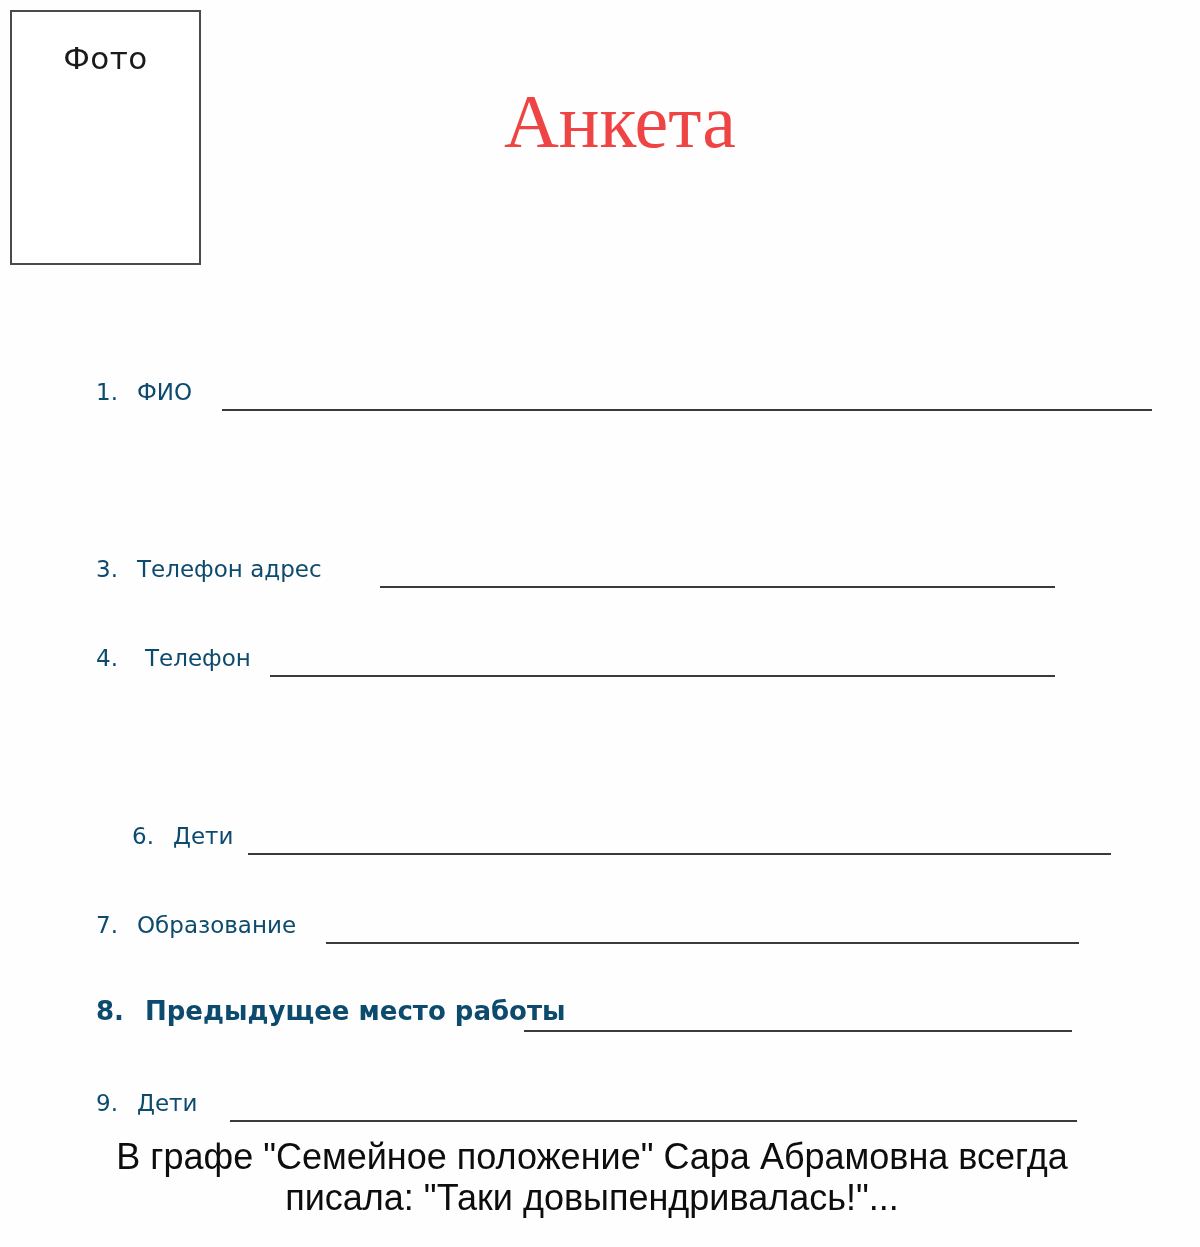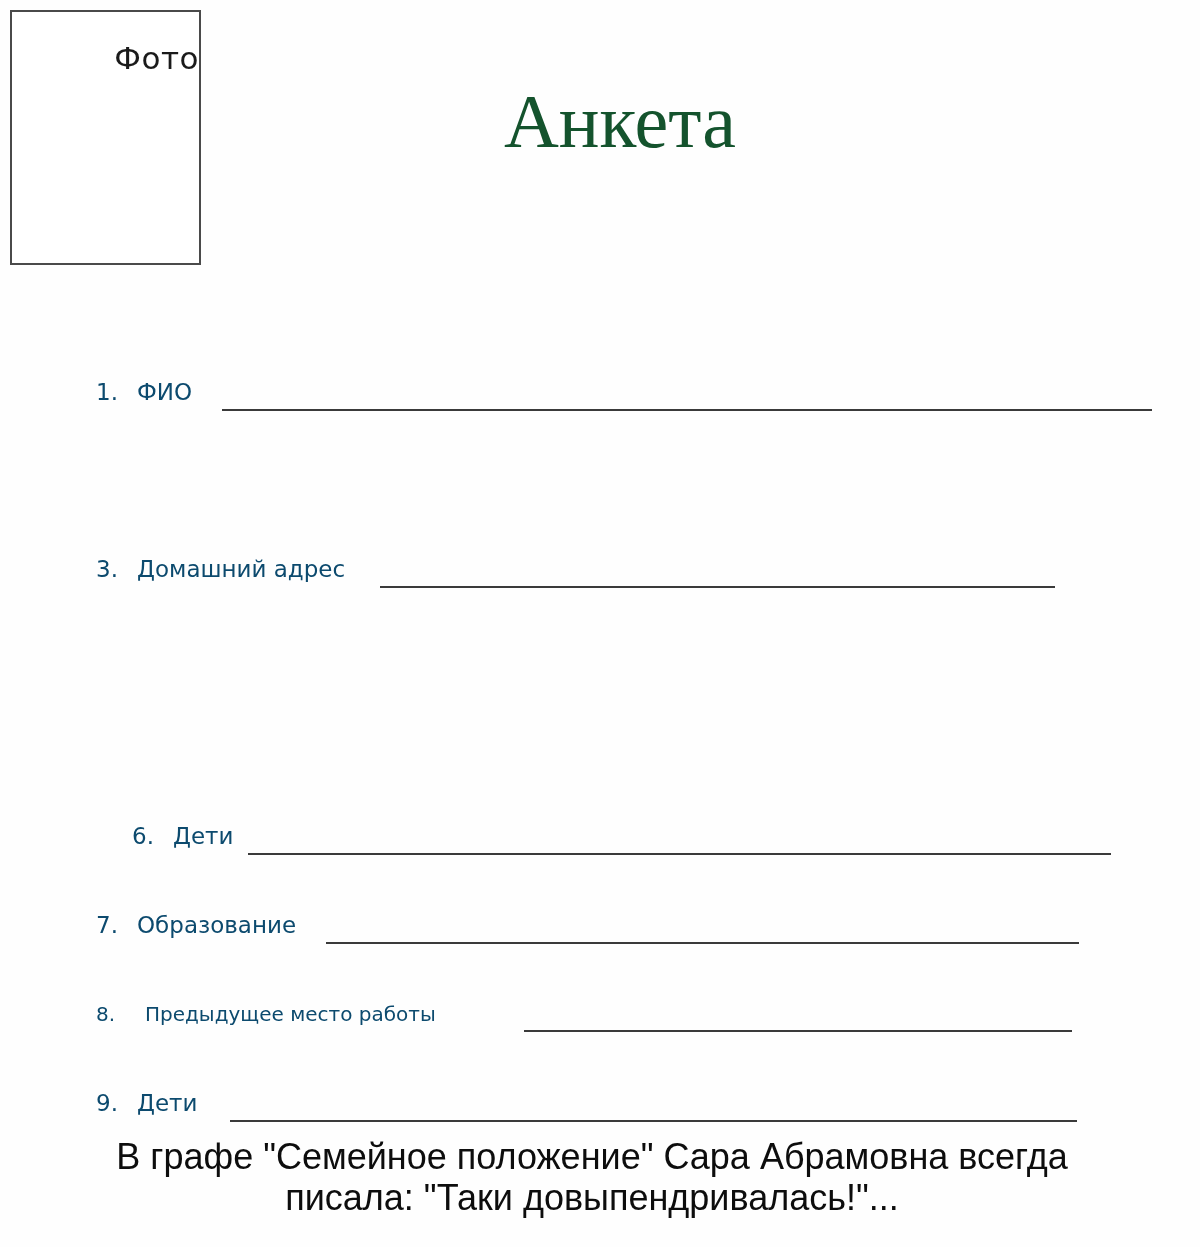--- a/index.html
+++ b/index.html
@@ -23,53 +23,54 @@
     height: 255px;
     border: 2px solid #4a4a4a;
     box-sizing: border-box;
     background: #ffffff;
   }
   .photo-label {
     position: absolute;
     left: 0;
     right: 0;
     top: 28px;
-    text-align: right;
+    text-align: center;
     font-family: "DejaVu Sans", sans-serif;
     font-size: 31px;
     color: #1a1a1a;
     letter-spacing: 0.5px;
   }
   .title {
     position: absolute;
     left: 470px;
     top: 76px;
     width: 300px;
     text-align: center;
     font-family: "Liberation Serif", serif;
     font-size: 76px;
     line-height: 90px;
-    color: #14532d;
+    color: #ef4444;
   }
   .field {
     position: absolute;
     left: 96px;
     height: 40px;
   }
   .field-label {
     position: absolute;
     left: 0;
     bottom: 6px;
     white-space: nowrap;
     font-family: "DejaVu Sans", sans-serif;
     font-size: 23px;
     color: #0c4a6e;
   }
   .field-label.small {
-    font-size: 20px;
+    font-size: 26px;
+    font-weight: bold;
   }
   .field-num {
     display: inline-block;
   }
   .field-line {
     position: absolute;
     bottom: 0;
     height: 2px;
     background: #3a3a3a;
   }
@@ -99,25 +100,31 @@
   <div class="field" style="top:371px; width:1060px;">
     <span class="field-label">
       <span class="field-num" style="width:41px;">1.</span><span>ФИО</span>
     </span>
     <div class="field-line" style="left:126px; width:930px;"></div>
   </div>
 
 
   <div class="field" style="top:548px; width:960px;">
     <span class="field-label">
-      <span class="field-num" style="width:41px;">3.</span><span>Домашний адрес</span>
+      <span class="field-num" style="width:41px;">3.</span><span>Телефон адрес</span>
     </span>
     <div class="field-line" style="left:284px; width:675px;"></div>
   </div>
 
+  <div class="field" style="top:637px; width:960px;">
+    <span class="field-label">
+      <span class="field-num" style="width:49px;">4.</span><span>Телефон</span>
+    </span>
+    <div class="field-line" style="left:174px; width:785px;"></div>
+  </div>
 
 
   <div class="field" style="top:815px; width:980px;margin-left:36px;">
     <span class="field-label">
       <span class="field-num" style="width:41px;">6.</span><span>Дети</span>
     </span>
     <div class="field-line" style="left:116px; width:863px;"></div>
   </div>
 
   <div class="field" style="top:904px; width:990px;">

